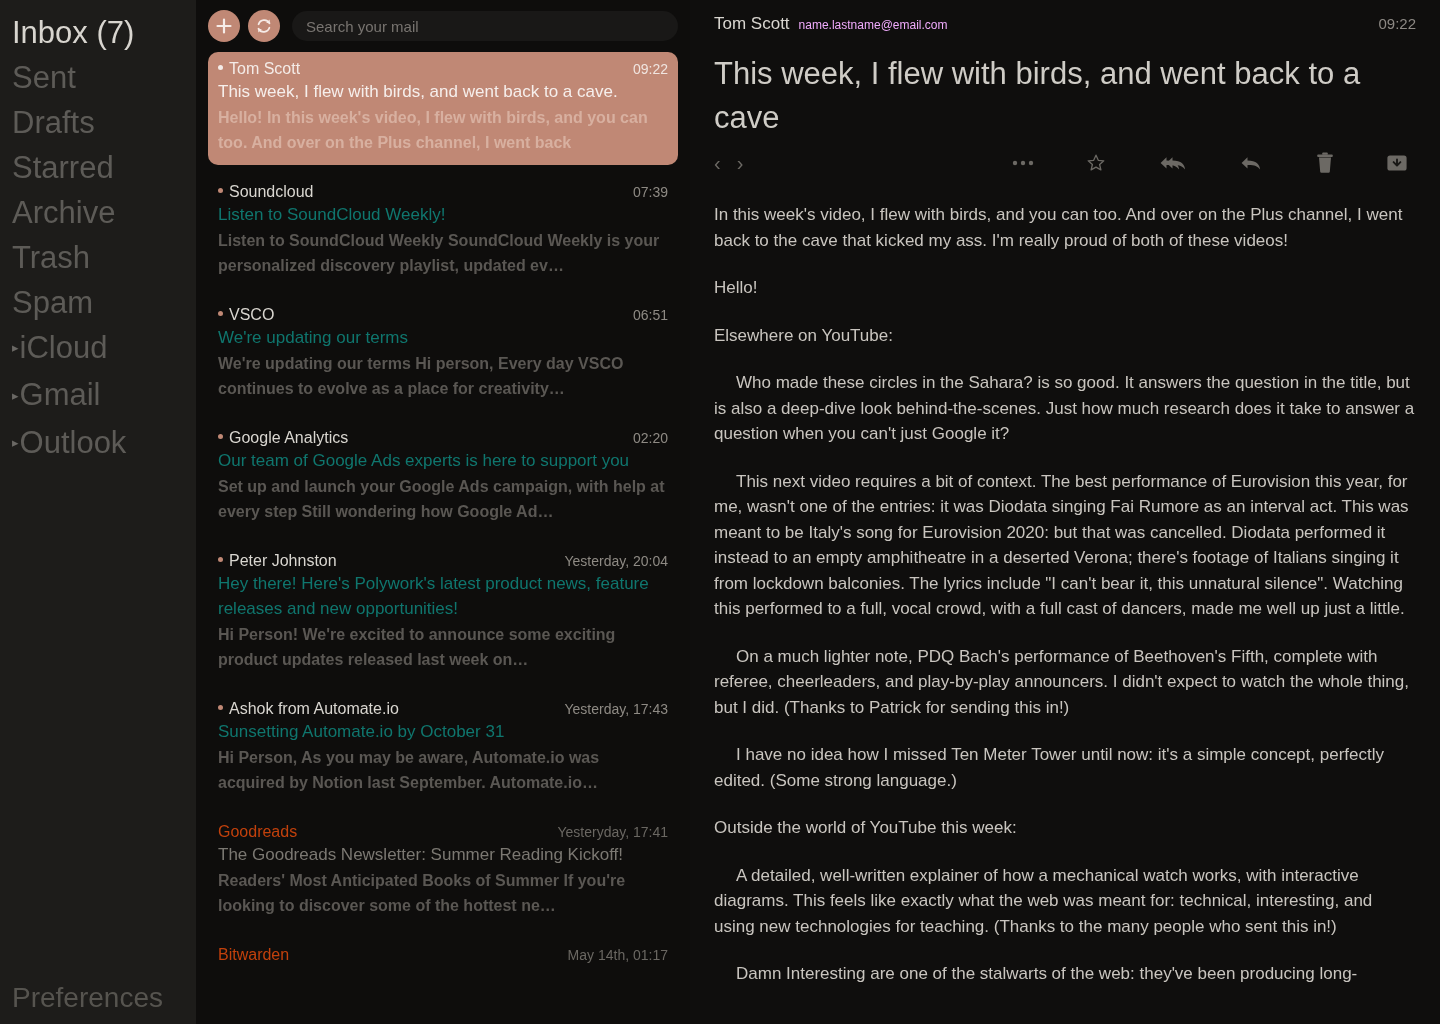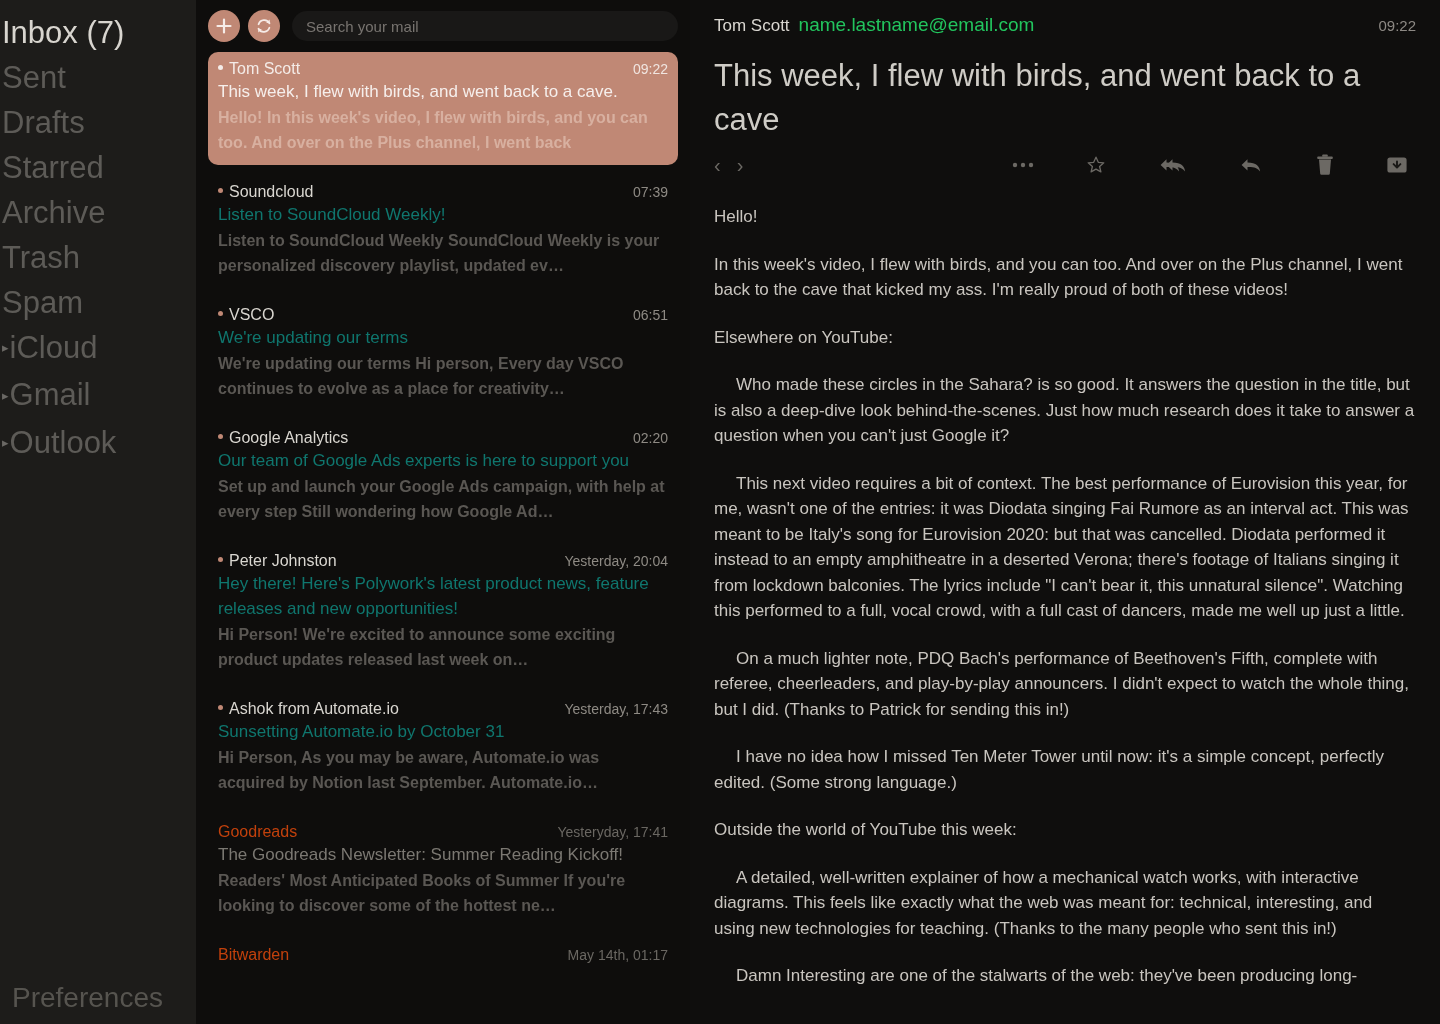--- a/index.html
+++ b/index.html
@@ -16,21 +16,21 @@
     width: 196px; height: 1024px;
     background: #1d1c1a;
     position: relative;
     flex: 0 0 196px;
     padding-top: 10px;
   }
   .folder {
     font-size: 31px;
     line-height: 45px;
     color: #5d5b57;
-    padding-left: 2px;
+    padding-left: 12px;
     white-space: nowrap;
     cursor: pointer;
     font-weight: 300;
   }
   .folder.active { color: #d8d5cf; }
   .folder .tri {
     display: inline-block;
     font-size: 13px;
     vertical-align: middle;
     margin-right: 1px;
@@ -158,21 +158,21 @@
     padding: 0 24px 0 24px;
     overflow: hidden;
     position: relative;
   }
   .rd-head {
     display: flex; align-items: baseline;
     gap: 9px;
     padding-top: 14px;
   }
   .rd-name { font-size: 17px; color: #d9d6d0; white-space: nowrap; }
-  .rd-email { font-size: 19px; color: #22c55e; white-space: nowrap; }
+  .rd-email { font-size: 12px; color: #f0abfc; white-space: nowrap; }
   .rd-time { margin-left: auto; font-size: 15px; color: #8d8984; }
   .rd-subject {
     font-size: 31px;
     line-height: 44px;
     color: #cfccc6;
     font-weight: 300;
     margin-top: 18px;
     max-width: 700px;
   }
   .rd-actions {
@@ -357,22 +357,22 @@
         <span class="icobtn">
           <svg width="22" height="22" viewBox="0 0 22 22">
             <rect x="1.4" y="3.4" width="19.2" height="15.2" rx="2.6" fill="#6c6964"></rect>
             <path d="M11 7.4v5.4M7.6 10.1L11 13.6l3.4-3.5" stroke="#191816" stroke-width="1.9" fill="none" stroke-linecap="round" stroke-linejoin="round"></path>
           </svg>
         </span>
       </div>
     </div>
 
     <div class="rd-body" id="message-body">
+        <p>In this week's video, I flew with birds, and you can too. And over on the Plus channel, I went back to the cave that kicked my ass. I'm really proud of both of these videos!</p>
         <p>Hello!</p>
-        <p>In this week's video, I flew with birds, and you can too. And over on the Plus channel, I went back to the cave that kicked my ass. I'm really proud of both of these videos!</p>
         <p>Elsewhere on YouTube:</p>
         <p class="indent">Who made these circles in the Sahara? is so good. It answers the question in the title, but is also a deep-dive look behind-the-scenes. Just how much research does it take to answer a question when you can't just Google it?</p>
         <p class="indent">This next video requires a bit of context. The best performance of Eurovision this year, for me, wasn't one of the entries: it was Diodata singing Fai Rumore as an interval act. This was meant to be Italy's song for Eurovision 2020: but that was cancelled. Diodata performed it instead to an empty amphitheatre in a deserted Verona; there's footage of Italians singing it from lockdown balconies. The lyrics include "I can't bear it, this unnatural silence". Watching this performed to a full, vocal crowd, with a full cast of dancers, made me well up just a little.</p>
         <p class="indent">On a much lighter note, PDQ Bach's performance of Beethoven's Fifth, complete with referee, cheerleaders, and play-by-play announcers. I didn't expect to watch the whole thing, but I did. (Thanks to Patrick for sending this in!)</p>
         <p class="indent">I have no idea how I missed Ten Meter Tower until now: it's a simple concept, perfectly edited. (Some strong language.)</p>
         <p>Outside the world of YouTube this week:</p>
         <p class="indent">A detailed, well-written explainer of how a mechanical watch works, with interactive diagrams. This feels like exactly what the web was meant for: technical, interesting, and using new technologies for teaching. (Thanks to the many people who sent this in!)</p>
         <p class="indent">Damn Interesting are one of the stalwarts of the web: they've been producing long-</p>
       </div>
   </div>

